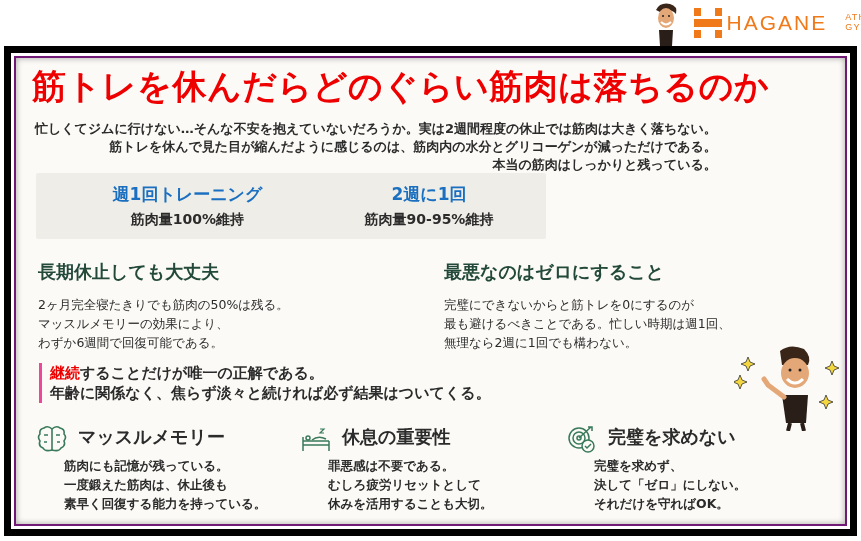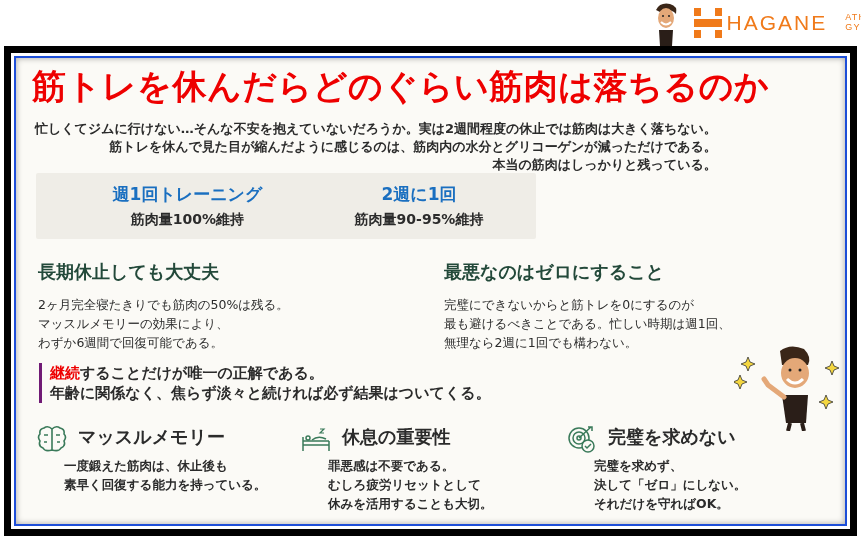--- a/index.html
+++ b/index.html
@@ -11,37 +11,37 @@
     .logo { position: absolute; left: 694px; top: 8px; display: flex; align-items: center; }
     .logo-mark { width: 28px; height: 30px; position: relative; margin-right: 8px; }
     .logo-mark span { position: absolute; background: #f07a1a; }
     .logo-text { display: flex; align-items: flex-start; }
     .logo-name { font-family: "Liberation Sans", sans-serif; font-size: 21px; color: #f07a1a; letter-spacing: 2px; line-height: 22px; }
     .logo-sub { font-family: "Liberation Sans", sans-serif; font-size: 9px; color: #f07a1a; letter-spacing: 1.3px; margin-left: 18px; line-height: 10px; }
 
     
     .frame-outer { position: absolute; left: 4px; top: 46px; width: 853px; height: 490px; background: #000; }
     .frame-white { position: absolute; left: 7px; top: 7px; right: 7px; bottom: 7px; background: #ffffff; }
-    .frame-inner { position: absolute; left: 3px; top: 3px; right: 3px; bottom: 3px; background: #1d4ed8; }
+    .frame-inner { position: absolute; left: 3px; top: 3px; right: 3px; bottom: 3px; background: #701a75; }
     .content { position: absolute; left: 2px; top: 2px; right: 2px; bottom: 2px; background: #fbfaf6;
       box-shadow: inset 0 0 6px rgba(0,0,0,0.35); }
 
     .title { position: absolute; left: 16px; top: 6px; font-family: "Liberation Sans", sans-serif; font-weight: bold;
       font-size: 34px; color: #ee0000; letter-spacing: 0.5px; white-space: nowrap; line-height: 44px; }
 
     .intro { position: absolute; left: 19px; top: 62px; font-size: 13px; font-weight: bold; line-height: 18px; color: #2b2b2b; white-space: nowrap; text-align: right; }
 
     .stat { position: absolute; top: 115px; height: 66px; background: #efede7; border-radius: 2px; text-align: center; }
     .stat-head { font-size: 17px; font-weight: bold; color: #1a6fc0; margin-top: 10px; line-height: 22px; }
     .stat-val { font-size: 14px; font-weight: bold; color: #2b2b2b; margin-top: 5px; line-height: 18px; }
 
     .sec-title { position: absolute; font-size: 18px; font-weight: bold; color: #23493a; line-height: 24px; white-space: nowrap; }
     .sec-body { position: absolute; font-size: 12.5px; font-weight: normal; color: #2b2b2b; line-height: 19px; white-space: nowrap; }
 
-    .callout { position: absolute; left: 23px; top: 305px; border-left: 3px solid #701a75; padding-left: 8px;
+    .callout { position: absolute; left: 23px; top: 305px; border-left: 3px solid #ec4899; padding-left: 8px;
       font-size: 15px; font-weight: bold; line-height: 20px; color: #2b2b2b; white-space: nowrap; }
     .callout .hl { color: #ee0000; }
 
     .mascot-right { position: absolute; left: 718px; top: 285px; width: 110px; height: 88px; }
 
     .feat { position: absolute; top: 365px; }
     .feat-icon { position: absolute; left: 0; top: 0; width: 32px; height: 32px; }
     .feat-title { position: absolute; left: 42px; top: 2px; font-size: 18px; font-weight: bold; color: #2b2b2b; white-space: nowrap; line-height: 24px; }
     .feat-body { position: absolute; left: 28px; top: 33px; font-size: 12.5px; font-weight: bold; line-height: 19px; color: #2b2b2b; white-space: nowrap; }
   </style>
@@ -80,21 +80,21 @@
         <div class="intro">
           <div>忙しくてジムに行けない…そんな不安を抱えていないだろうか。実は2週間程度の休止では筋肉は大きく落ちない。</div>
           <div>筋トレを休んで見た目が縮んだように感じるのは、筋肉内の水分とグリコーゲンが減っただけである。</div>
           <div>本当の筋肉はしっかりと残っている。</div>
         </div>
 
         <div class="stat" style="left:20px;width:303px">
           <div class="stat-head">週1回トレーニング</div>
           <div class="stat-val">筋肉量100%維持</div>
         </div>
-        <div class="stat" style="left:286px;width:234px">
+        <div class="stat" style="left:296px;width:234px">
           <div class="stat-head">2週に1回</div>
           <div class="stat-val">筋肉量90-95%維持</div>
         </div>
 
         <div class="sec-title" style="left:22px;top:202px">長期休止しても大丈夫</div>
         <div class="sec-body" style="left:22px;top:237px">
           <div>2ヶ月完全寝たきりでも筋肉の50%は残る。</div>
           <div>マッスルメモリーの効果により、</div>
           <div>わずか6週間で回復可能である。</div>
         </div>
@@ -130,20 +130,21 @@
 
         <div class="feat" style="left:20px;width:260px;height:100px">
           <svg class="feat-icon" viewBox="0 0 32 32" fill="none" stroke="#3a7a5a" stroke-width="1.6">
             <path d="M16 5 v23"></path>
             <path d="M16 6 Q12 2 8 5 Q3 6 4 11 Q1 14 4 18 Q2 23 7 25 Q9 29 16 27"></path>
             <path d="M16 6 Q20 2 24 5 Q29 6 28 11 Q31 14 28 18 Q30 23 25 25 Q23 29 16 27"></path>
             <path d="M8 12 h4 M8 19 h3 M24 12 h-4 M24 19 h-3"></path>
           </svg>
           <div class="feat-title">マッスルメモリー</div>
           <div class="feat-body">
+            <div>筋肉にも記憶が残っている。</div>
             <div>一度鍛えた筋肉は、休止後も</div>
             <div>素早く回復する能力を持っている。</div>
           </div>
         </div>
 
         <div class="feat" style="left:284px;width:260px;height:100px">
           <svg class="feat-icon" viewBox="0 0 32 32" fill="none" stroke="#3a7a5a" stroke-width="1.5">
             <path d="M3 14 v14 M3 22 h26 M29 18 v10 M3 18 h26"></path>
             <circle cx="8" cy="15" r="2"></circle>
             <path d="M12 17 Q18 12 26 16"></path>

